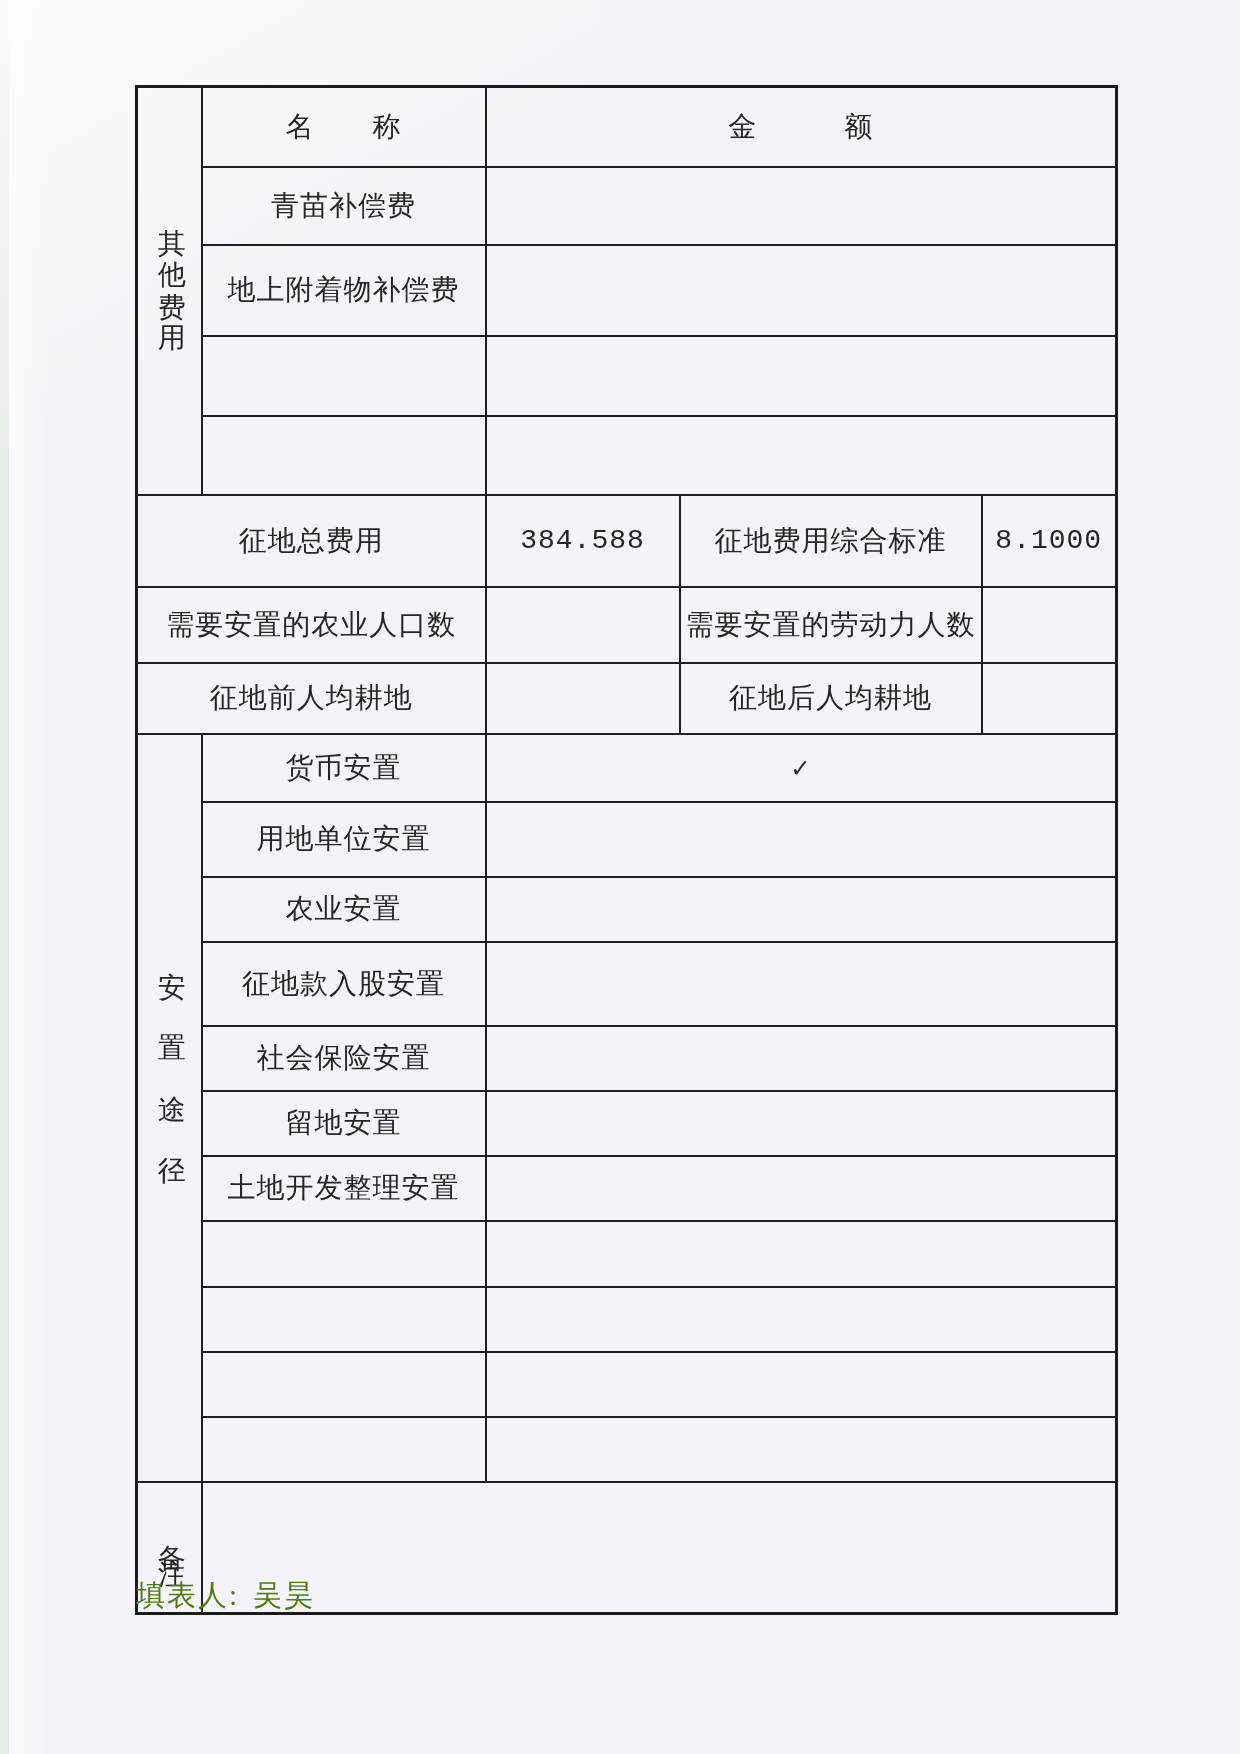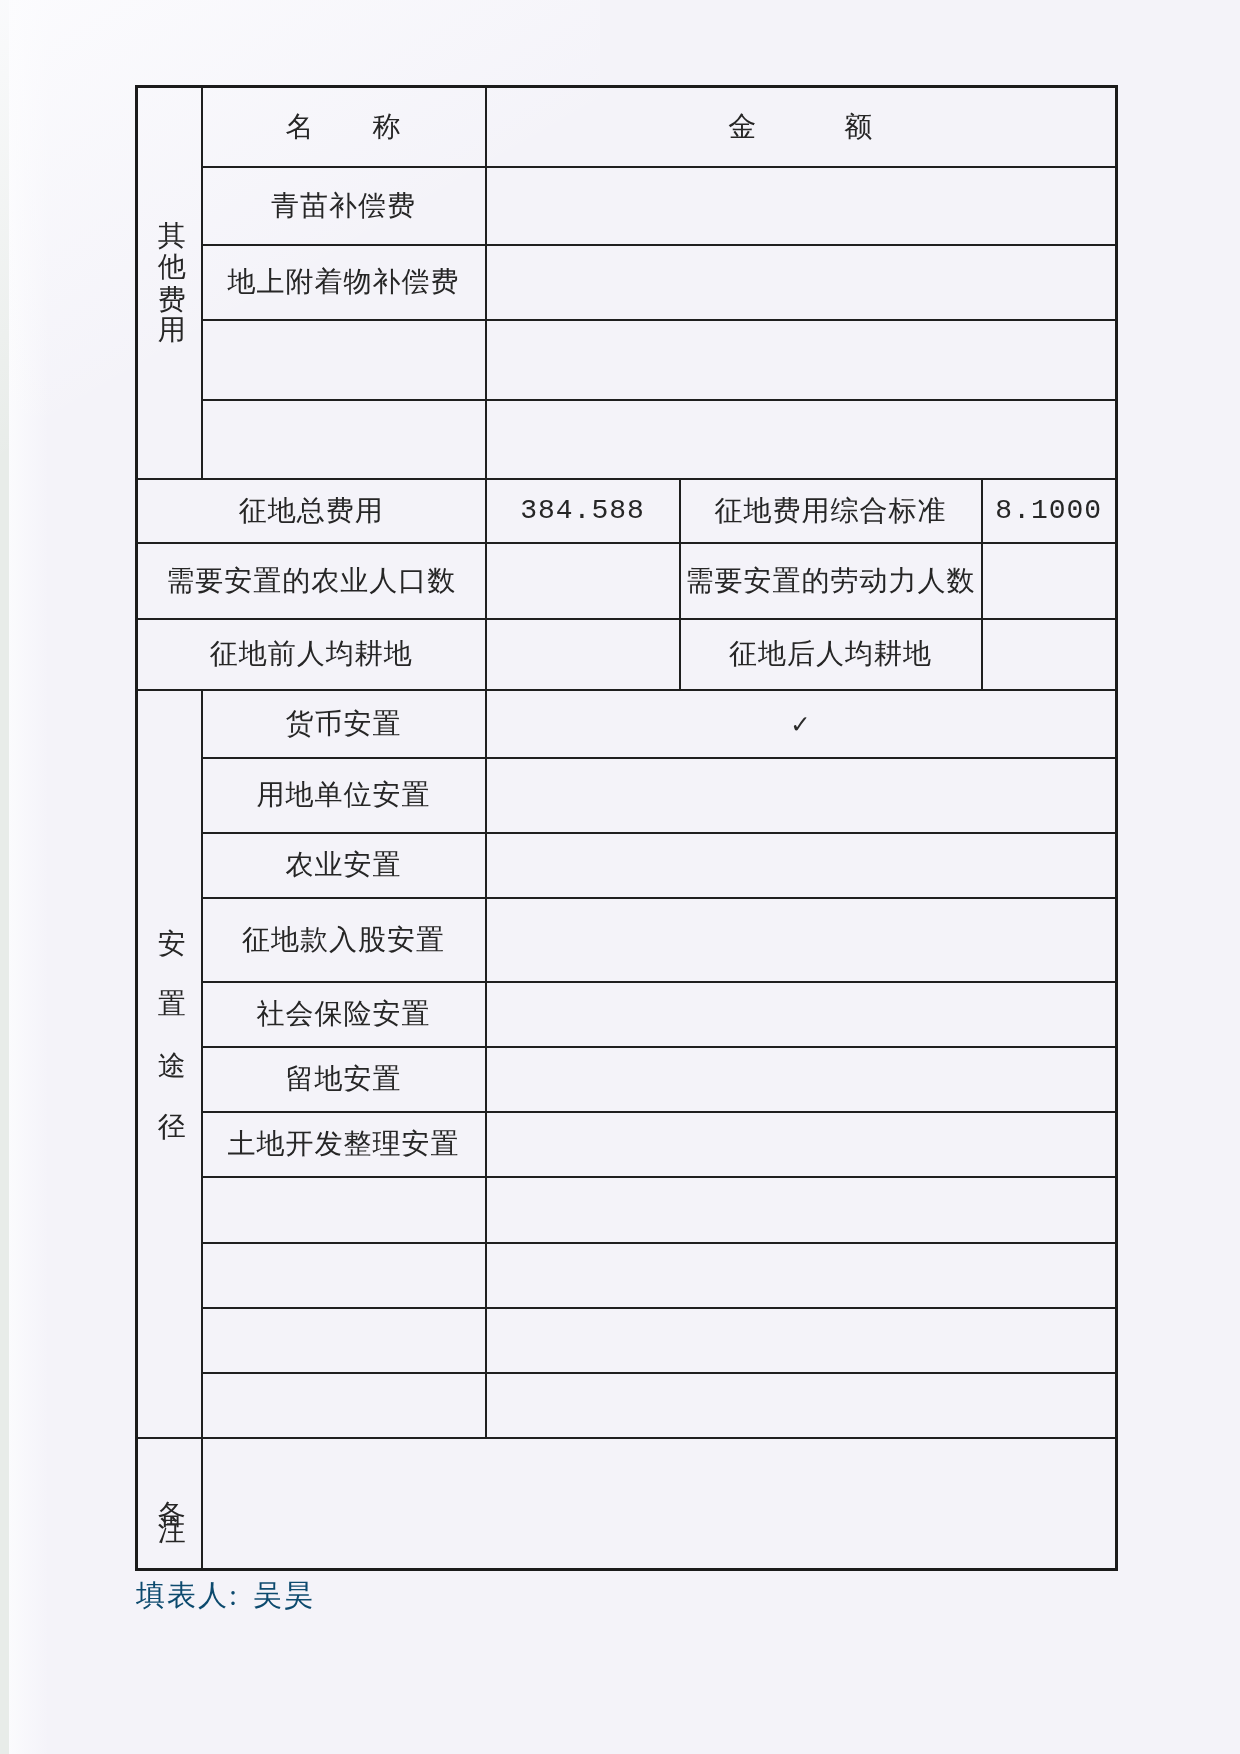--- a/index.html
+++ b/index.html
@@ -81,21 +81,21 @@
   }
   .v-qtfy { letter-spacing: 32px; top: -16px; }
   .v-azt  { letter-spacing: 62px; top: -31px; }
   .v-bz   { letter-spacing: 14px; top: -7px; }
   .filler-line {
     position: absolute;
     left: 136px;
     top: 1576px;
     font-size: 29px;
     letter-spacing: 2px;
-    color: #0c4a6e;
+    color: #4d7c0f;
   }
   .filler-line .name {
     margin-left: 14px;
   }
 </style>
 </head>
 <body>
 
 <div class="page">
   <div class="edge-strip"></div>
@@ -116,34 +116,34 @@
         <td rowspan="5" class="seccell">
           <span class="vlabel v-qtfy">其他费用</span>
         </td>
         <td>名　　称</td>
         <td colspan="3">金　　　额</td>
       </tr>
       <tr style="height:78px">
         <td>青苗补偿费</td>
         <td colspan="3"></td>
       </tr>
-      <tr style="height:75px">
+      <tr style="height:91px">
         <td>地上附着物补偿费</td>
         <td colspan="3"></td>
       </tr>
       <tr style="height:80px">
         <td></td>
         <td colspan="3"></td>
       </tr>
       <tr style="height:79px">
         <td></td>
         <td colspan="3"></td>
       </tr>
 
-      <tr style="height:64px">
+      <tr style="height:92px">
         <td colspan="2">征地总费用</td>
         <td class="num">384.588</td>
         <td>征地费用综合标准</td>
         <td class="num">8.1000</td>
       </tr>
       <tr style="height:76px">
         <td colspan="2">需要安置的农业人口数</td>
         <td class="num"></td>
         <td>需要安置的劳动力人数</td>
         <td class="num"></td>

